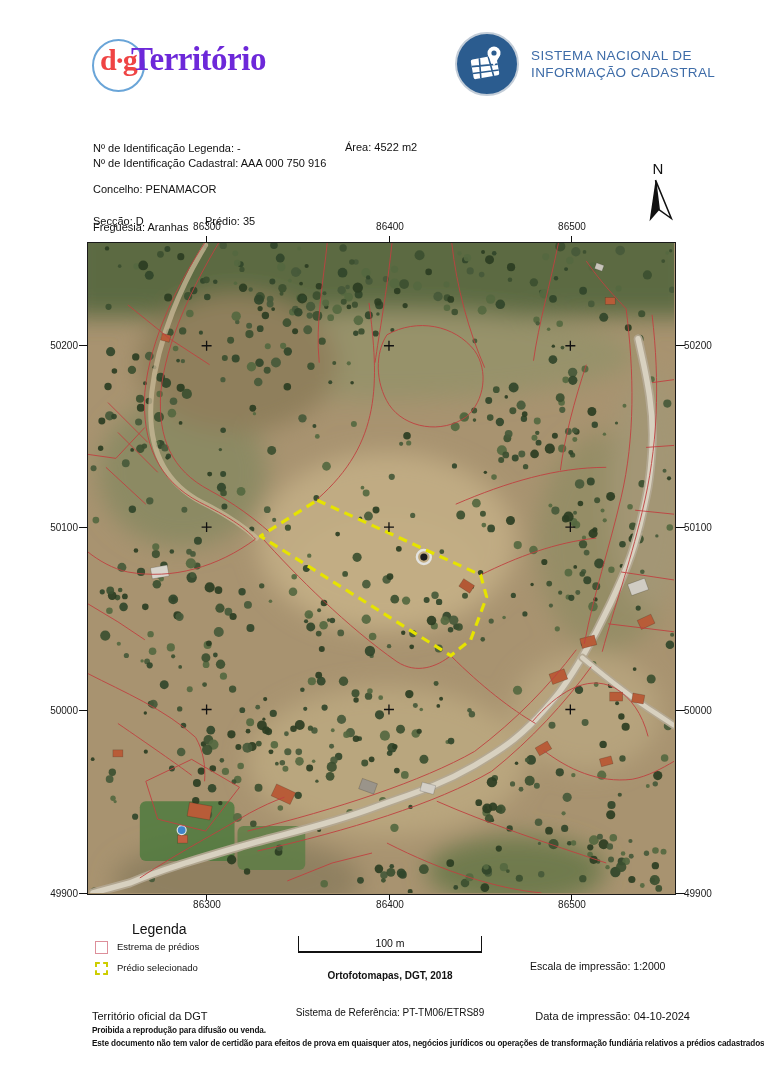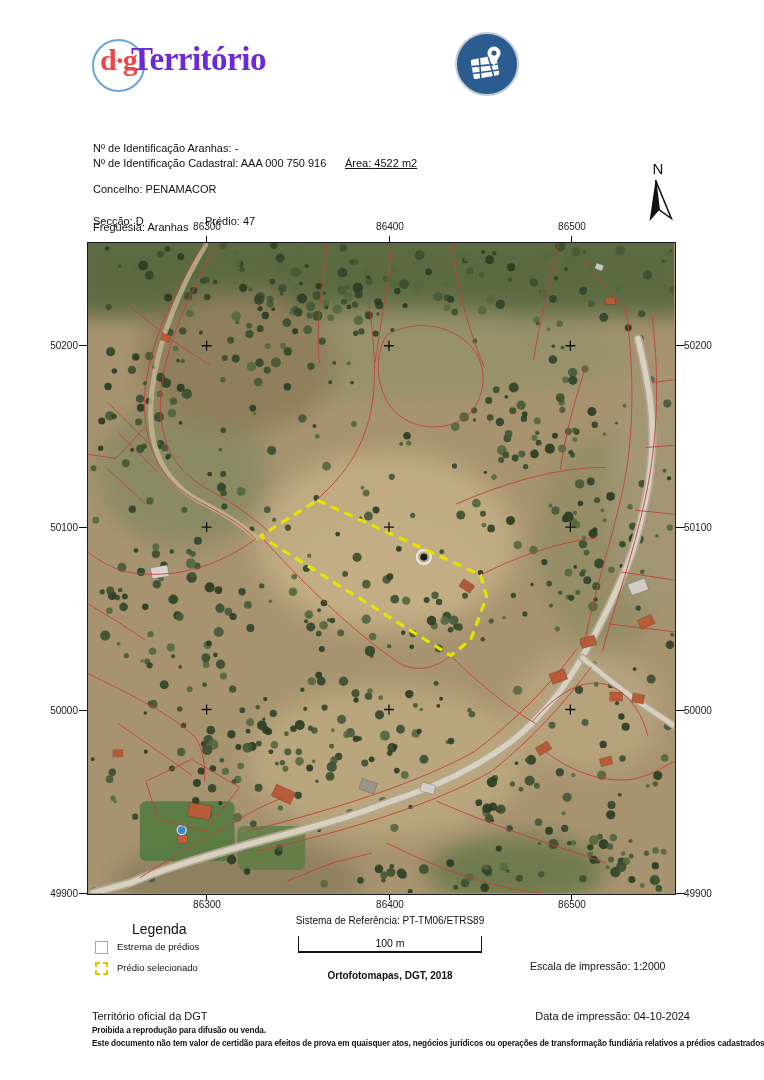--- a/index.html
+++ b/index.html
@@ -63,50 +63,54 @@
       <svg width="38" height="38" viewBox="0 0 38 38">
         <g transform="rotate(-10 19 22)">
           <rect x="4" y="12" width="26" height="20" rx="2" fill="#ffffff"></rect>
           <path d="M13,12 L11,32 M22,12 L24,32 M4,19 L30,21 M4,26 L30,27" stroke="#2b5c8f" stroke-width="1.6" fill="none"></path>
         </g>
         <path d="M19.5,9.5 L32.5,9.5 L26,21 Z" fill="#ffffff"></path>
         <circle cx="26" cy="8" r="6.5" fill="#ffffff"></circle>
         <circle cx="26" cy="8" r="2.6" fill="#2b5c8f"></circle>
       </svg>
     </div>
+    <div class="snic-text">
+      <div>SISTEMA NACIONAL DE</div>
+      <div>INFORMAÇÃO CADASTRAL</div>
+    </div>
   </div>
 
 
   <div class="f" style="left:93px;top:142px;">
-    <span>Nº de Identificação Aranhas:</span>
+    <span>Nº de Identificação Legenda:</span>
     <span>-</span>
   </div>
   <div class="f" style="left:93px;top:157px;">
     <span>Nº de Identificação Cadastral:</span>
     <span>AAA 000 750 916</span>
   </div>
-  <div class="f" style="left:345px;top:157px;text-decoration:underline;">
+  <div class="f" style="left:345px;top:141px;">
     <span>Área:</span>
     <span>4522 m2</span>
   </div>
   <div class="f" style="left:93px;top:183px;">
     <span>Concelho:</span>
     <span>PENAMACOR</span>
   </div>
   <div class="f" style="left:93px;top:193px;margin-top:28px;">
     <span>Freguesia:</span>
     <span>Aranhas</span>
   </div>
   <div class="f" style="left:93px;top:215px;">
     <span>Secção:</span>
     <span>D</span>
   </div>
   <div class="f" style="left:205px;top:215px;">
     <span>Prédio:</span>
-    <span>47</span>
+    <span>35</span>
   </div>
 
   <div class="north">
     <div class="north-n">N</div>
     <svg width="30" height="46" viewBox="0 0 30 46">
       <g transform="rotate(-7 15 23)">
         <polygon points="15,3 4,43 15,33" fill="#111"></polygon>
         <polygon points="15,3 26,43 15,33" fill="#fff" stroke="#111" stroke-width="1.5"></polygon>
       </g>
     </svg>
@@ -978,21 +982,21 @@
     <span>Estrema de prédios</span>
   </div>
   <div class="legend-item" style="top:962px;">
     <span class="swatch selected" style="border-color: rgb(205, 205, 0);"></span>
     <span>Prédio selecionado</span>
   </div>
 
   <div class="scalebar">
     <span>100 m</span>
   </div>
-  <div class="refline" style="top:915px;">Sistema de Referência: PT-TM06/ETRS89</div>
+  <div class="refline" style="top:1007px;">Sistema de Referência: PT-TM06/ETRS89</div>
   <div class="refline" style="top:970px;font-weight:bold;">Ortofotomapas, DGT, 2018</div>
   <div class="printscale">Escala de impressão: 1:2000</div>
 
   <div class="foot-official">Território oficial da DGT</div>
   <div class="foot-date">Data de impressão: 04-10-2024</div>
   <div class="warn" style="top:1026px;">Proibida a reprodução para difusão ou venda.</div>
   <div class="warn" style="top:1039px;">Este documento não tem valor de certidão para efeitos de prova em quaisquer atos, negócios jurídicos ou operações de transformação fundiária relativos a prédios cadastrados.</div>
 
 </div>
 

